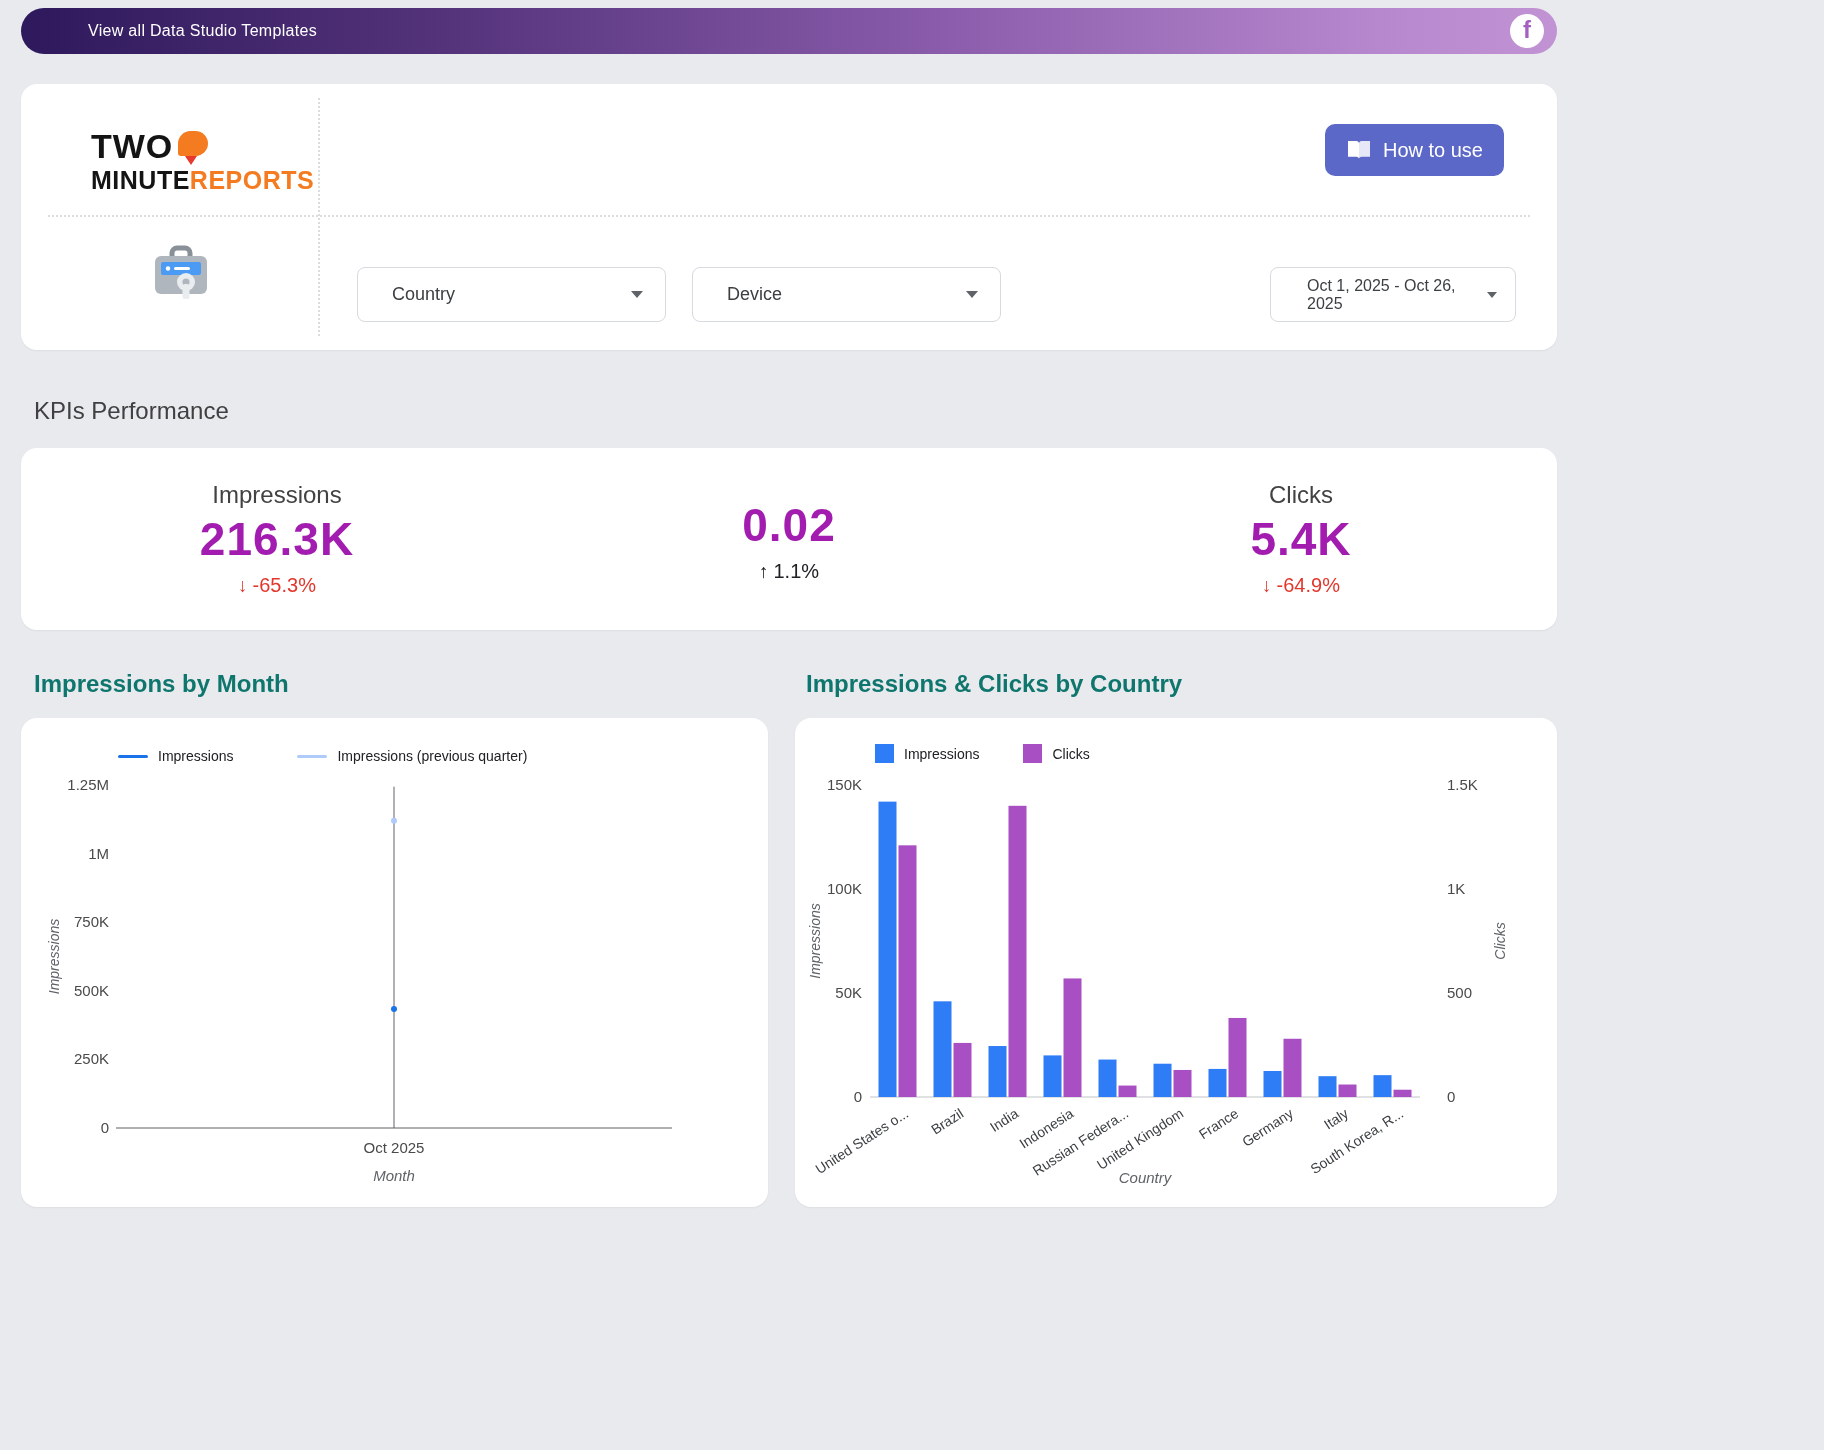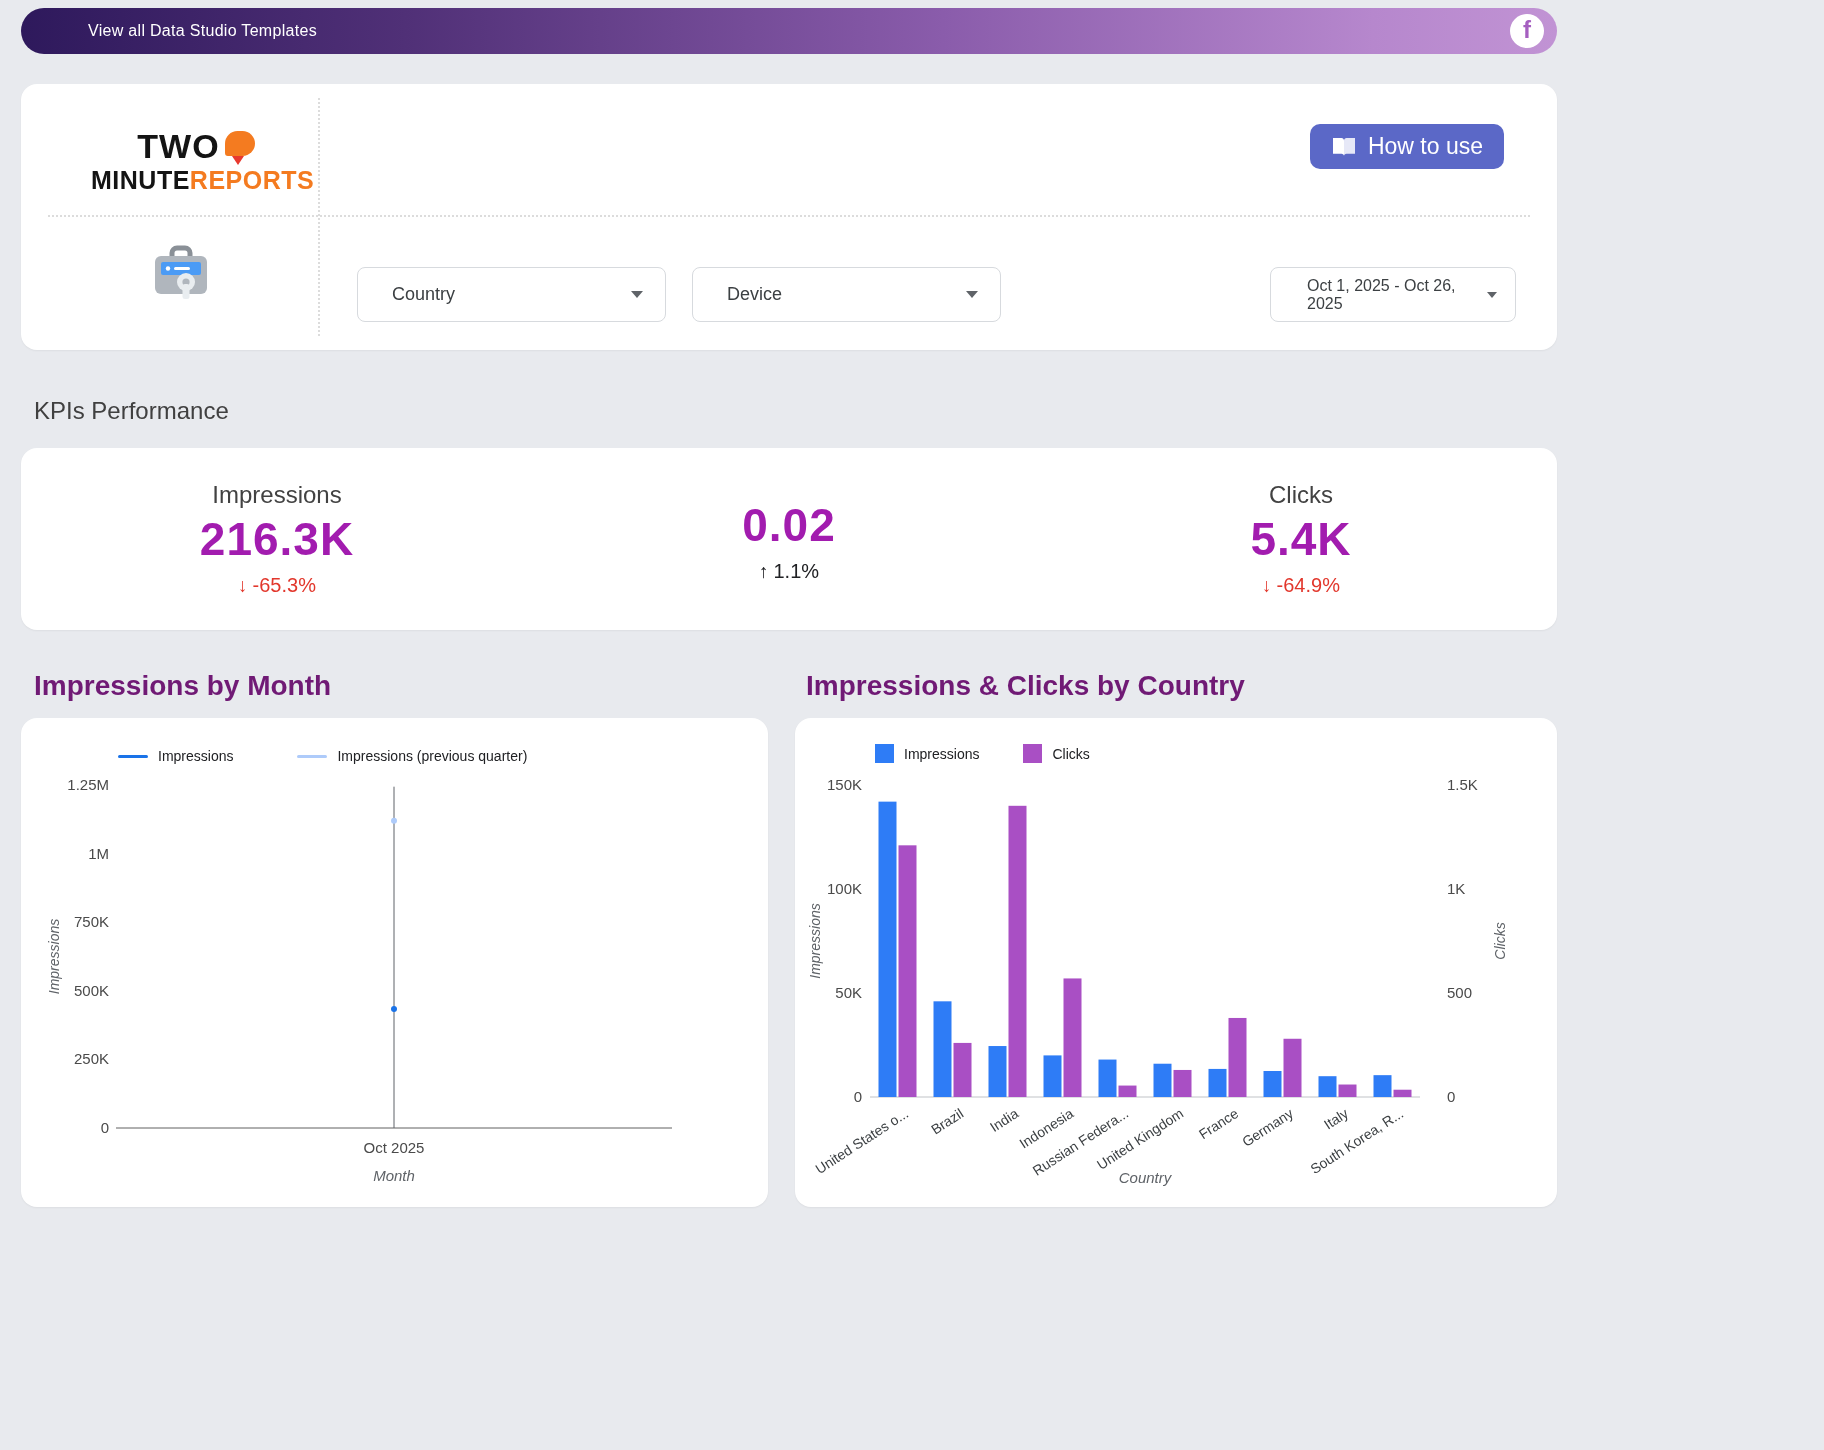--- a/index.html
+++ b/index.html
@@ -24,33 +24,33 @@
   }
   .fb span { color: #a55fc0; font-size: 24px; font-weight: 700; position: relative; top: -1px; }
 
   
   .card { background: #fff; border-radius: 16px; box-shadow: 0 1px 2px rgba(0,0,0,.05); }
   .header-card { margin-top: 30px; height: 266px; position: relative; }
   .hdr-vdiv { position: absolute; left: 297px; top: 14px; bottom: 14px; width: 0; border-left: 2px dotted #dcdcdc; }
   .hdr-hdiv { position: absolute; left: 27px; right: 27px; top: 131px; border-top: 2px dotted #dcdcdc; }
 
   .logo { position: absolute; left: 70px; top: 46px; width: 210px; text-align: center; }
-  .logo-line1 { display: flex; justify-content: center; align-items: center; gap: 5px; font-size: 34px; font-weight: 700; color: #141414; letter-spacing: 1px; line-height: 32px; }
+  .logo-line1 { display: flex; align-items: center; gap: 5px; font-size: 34px; font-weight: 700; color: #141414; letter-spacing: 1px; line-height: 32px; }
   .logo-mark { width: 30px; height: 25px; background: #f47b20; border-radius: 13px 13px 13px 3px; position: relative; top: -3px; }
   .logo-mark::after { content: ""; position: absolute; left: 7px; top: 25px; border: 6px solid transparent; border-top: 9px solid #e8392e; }
   .logo-line2 { font-size: 25px; font-weight: 700; color: #141414; letter-spacing: .5px; margin-top: 4px; }
   .logo-line2 .orange { color: #f47b20; }
 
   .toolbox { position: absolute; left: 127px; top: 158px; }
 
   .hdr-title { position: absolute; left: 297px; right: 0; top: 52px; text-align: center; font-size: 37px; font-weight: 600; color: #404040; letter-spacing: .5px; }
 
   .how-btn {
-    position: absolute; right: 53px; top: 40px; height: 45px; padding: 0 21px;
-    background: #5b68c7; border: none; border-radius: 10px; color: #fff; font-size: 23px;
+    position: absolute; right: 53px; top: 40px; height: 52px; padding: 0 21px;
+    background: #5b68c7; border: none; border-radius: 10px; color: #fff; font-size: 20px;
     display: flex; align-items: center; gap: 11px; cursor: pointer; font-family: "Liberation Sans", sans-serif;
   }
 
   .select {
     position: absolute; top: 183px; height: 55px; background: #fff;
     border: 1px solid #d7dade; border-radius: 8px;
     display: flex; align-items: center; font-size: 18px; color: #3c4043; cursor: pointer;
   }
   .select .lbl { margin-left: 34px; }
   .caret { margin-left: auto; margin-right: 22px; width: 0; height: 0; border-left: 6px solid transparent; border-right: 6px solid transparent; border-top: 7px solid #5f6368; }
@@ -64,21 +64,21 @@
   .kpi-heading { margin: 46px 0 22px 13px; font-size: 24px; font-weight: 400; color: #404040; line-height: 30px; }
   .kpi-card { height: 182px; display: flex; align-items: center; }
   .kpi { flex: 1; text-align: center; }
   .kpi-label { font-size: 24px; color: #424242; }
   .kpi-value { font-size: 46px; font-weight: 700; color: #a21caf; margin-top: 3px; letter-spacing: 1px; }
   .kpi-delta { font-size: 20px; margin-top: 8px; display: flex; justify-content: center; align-items: center; gap: 5px; }
   .kpi-delta .arrow { font-size: 19px; font-weight: 700; }
 
   
   .charts-headings { position: relative; height: 30px; margin-top: 40px; margin-bottom: 18px; }
-  .charts-headings h2 { position: absolute; font-size: 28px; font-weight: 600; color: #701a75; }
+  .charts-headings h2 { position: absolute; font-size: 24px; font-weight: 600; color: #0f766e; }
   #line-heading { left: 13px; }
   #bar-heading  { left: 785px; }
 
   .charts-row { display: flex; gap: 27px; }
   .chart-card { position: relative; height: 489px; }
   #line-card { width: 747px; }
   #bar-card  { width: 762px; }
 
   .legend { position: absolute; display: flex; align-items: center; z-index: 2; }
   #line-legend { top: 30px; left: 97px; gap: 64px; }

